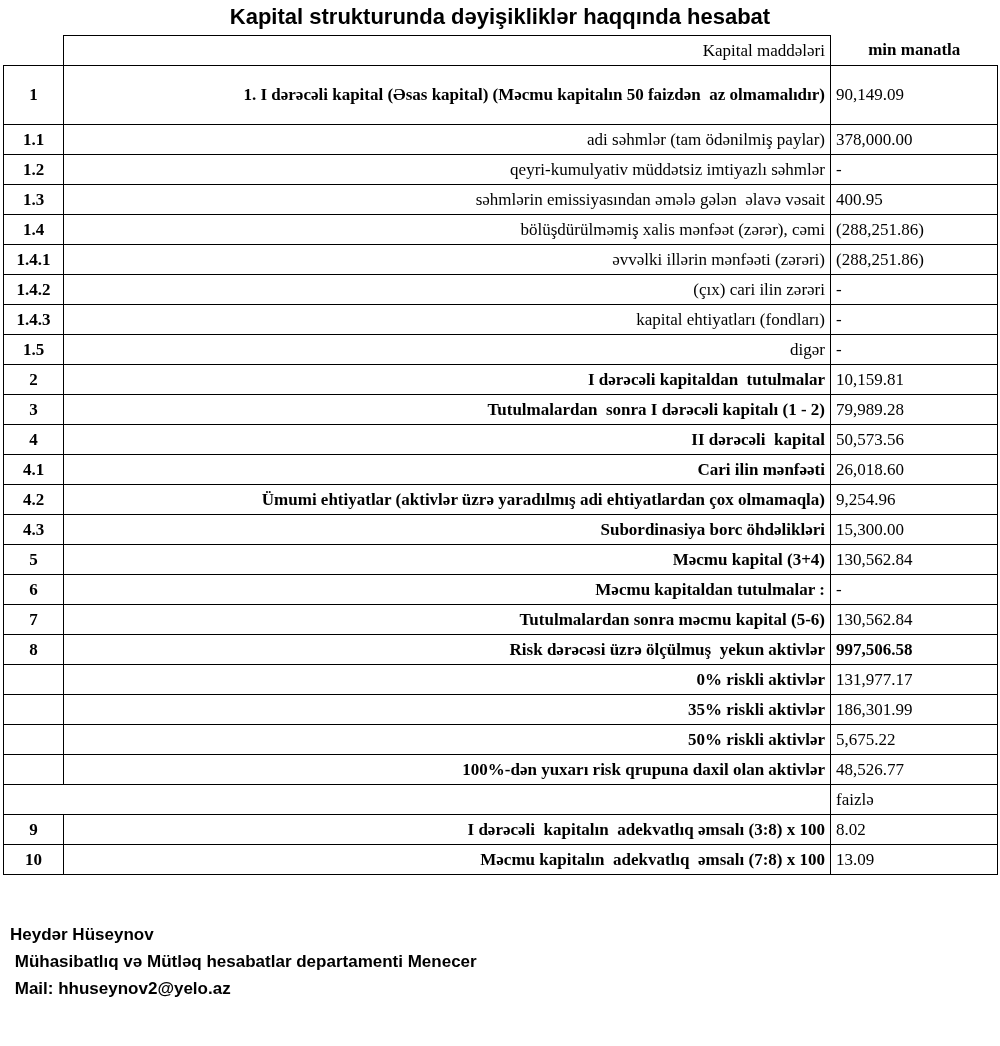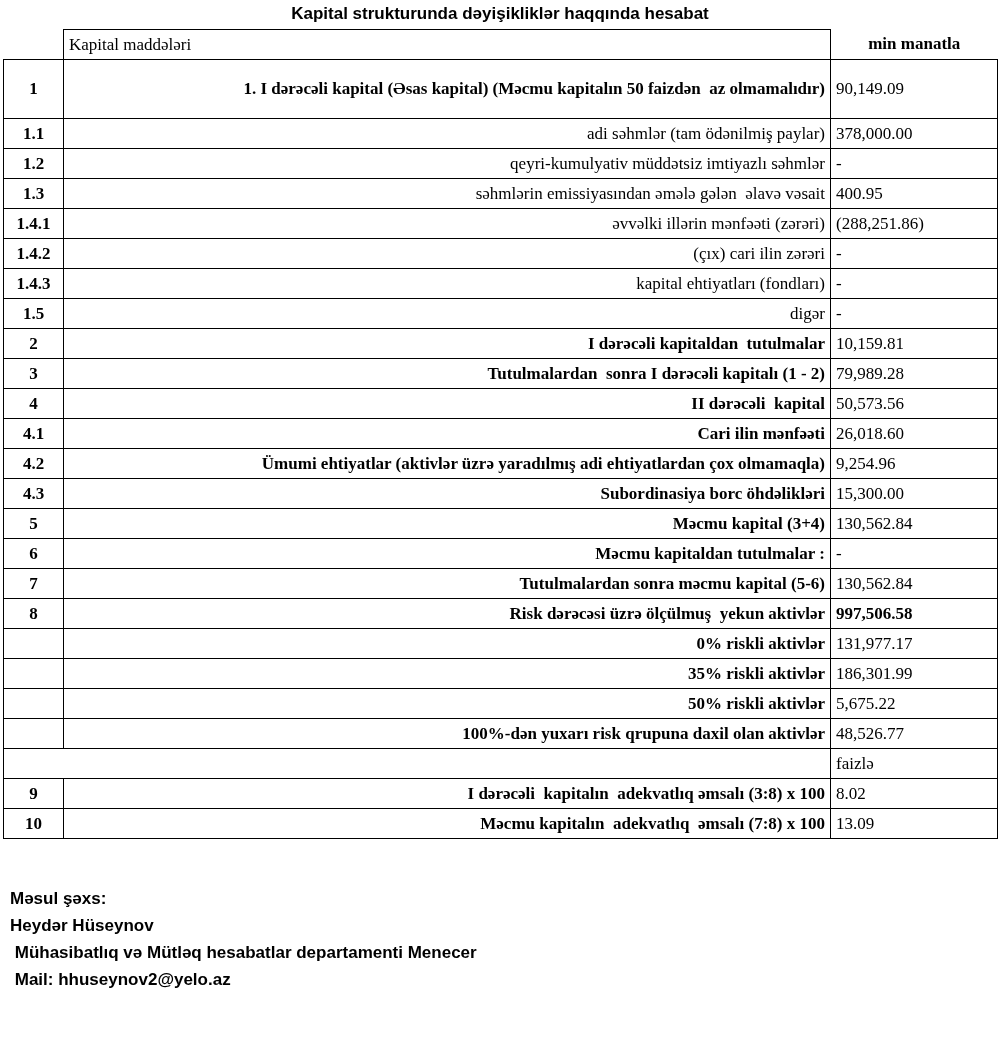--- a/index.html
+++ b/index.html
@@ -5,21 +5,21 @@
   html, body { margin: 0; padding: 0; background: #ffffff; color: #000; }
   .page {
     width: 1000px;
     min-height: 1046px;
     font-family: "Liberation Serif", serif;
     box-sizing: border-box;
     padding-top: 4px;
   }
   .title {
     font-family: "Liberation Sans", sans-serif;
-    font-size: 17px;
+    font-size: 22px;
     font-weight: bold;
     text-align: center;
     margin: 0 0 5px 0;
   }
   table.report {
     border-collapse: collapse;
     margin-left: 3px;
     width: 994px;
     table-layout: fixed;
   }
@@ -34,21 +34,21 @@
   }
   tr.tall td { height: 56px; }
   td.no    { text-align: center; font-weight: bold; font-size: 15.5px; }
   td.label { text-align: right; }
   td.label.b { font-weight: bold; }
   td.value { text-align: left; }
   td.value.b { font-weight: bold; }
   td.value.i { }
   
   thead td.nb { border: none; }
-  thead td.hmid { text-align: left; }
+  thead td.hmid { text-align: right; }
   thead td.hunit { text-align: center; font-weight: bold; }
   .sig {
     font-family: "Liberation Sans", sans-serif;
     font-weight: bold;
     font-size: 17px;
     margin: 46px 0 0 10px;
   }
   .sig div {
     white-space: pre-wrap;
     line-height: 27px;
@@ -89,20 +89,25 @@
           <td class="no">1.2</td>
           <td class="label">qeyri-kumulyativ müddətsiz imtiyazlı səhmlər</td>
           <td class="value">-</td>
         </tr>
         <tr>
           <td class="no">1.3</td>
           <td class="label">səhmlərin emissiyasından əmələ gələn  əlavə vəsait</td>
           <td class="value">400.95</td>
         </tr>
         <tr>
+          <td class="no">1.4</td>
+          <td class="label">bölüşdürülməmiş xalis mənfəət (zərər), cəmi</td>
+          <td class="value">(288,251.86)</td>
+        </tr>
+        <tr>
           <td class="no">1.4.1</td>
           <td class="label">əvvəlki illərin mənfəəti (zərəri)</td>
           <td class="value">(288,251.86)</td>
         </tr>
         <tr>
           <td class="no">1.4.2</td>
           <td class="label">(çıx) cari ilin zərəri</td>
           <td class="value">-</td>
         </tr>
         <tr>
@@ -196,19 +201,18 @@
         </tr>
         <tr>
           <td class="no">10</td>
           <td class="label b">Məcmu kapitalın  adekvatlıq  əmsalı (7:8) x 100</td>
           <td class="value">13.09</td>
         </tr>
       </tbody>
   </table>
 
   <div class="sig" id="footer">
-      <div>Məsul şəxs:</div>
       <div>Heydər Hüseynov</div>
       <div> Mühasibatlıq və Mütləq hesabatlar departamenti Menecer</div>
       <div> Mail: hhuseynov2@yelo.az</div>
     </div>
 
 </div>
 
 </body></html>

